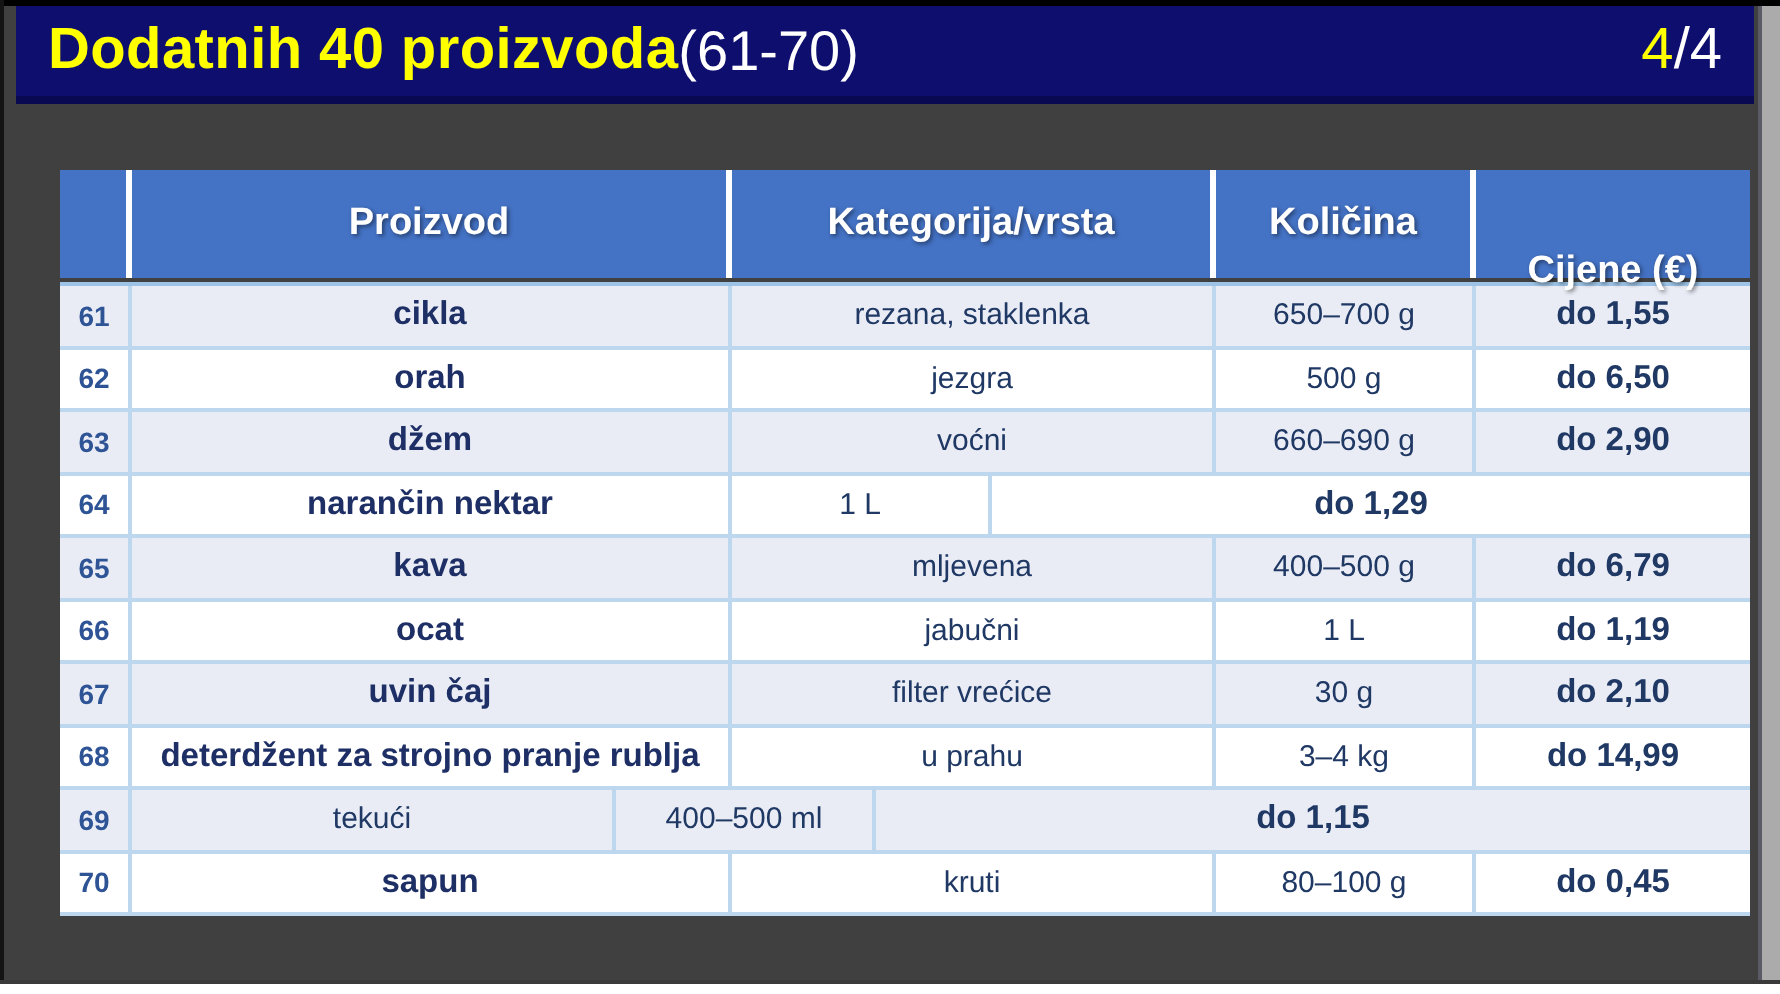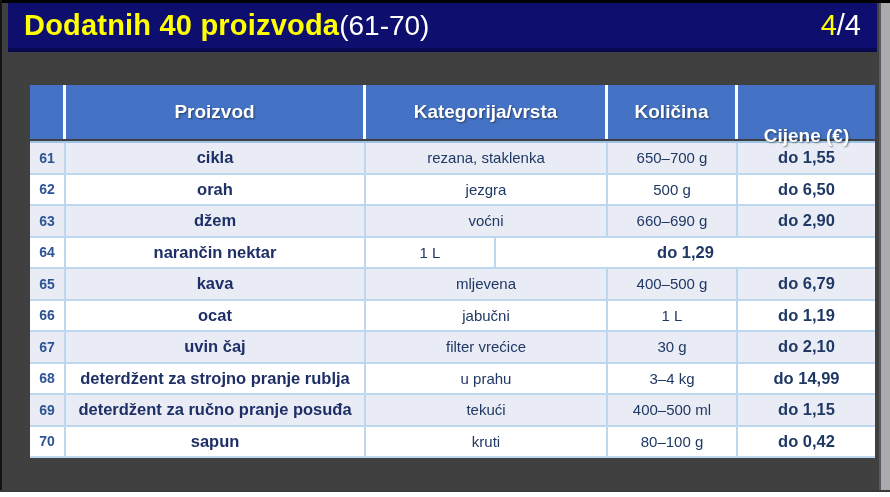--- a/index.html
+++ b/index.html
@@ -132,27 +132,26 @@
         </div>
         <div class="trow">
           <div class="cell c-num">68</div>
           <div class="cell c-proizvod">deterdžent za strojno pranje rublja</div>
           <div class="cell c-kat">u prahu</div>
           <div class="cell c-kol">3–4 kg</div>
           <div class="cell c-cij">do 14,99</div>
         </div>
         <div class="trow">
           <div class="cell c-num">69</div>
-          <div class="cell c-proizvod">deterdžent za ručno pranje posuđa</div>
           <div class="cell c-kat">tekući</div>
           <div class="cell c-kol">400–500 ml</div>
           <div class="cell c-cij">do 1,15</div>
         </div>
         <div class="trow">
           <div class="cell c-num">70</div>
           <div class="cell c-proizvod">sapun</div>
           <div class="cell c-kat">kruti</div>
           <div class="cell c-kol">80–100 g</div>
-          <div class="cell c-cij">do 0,42</div>
+          <div class="cell c-cij">do 0,45</div>
         </div>
       </div>
   </div>
 </div>
 
 </body></html>

